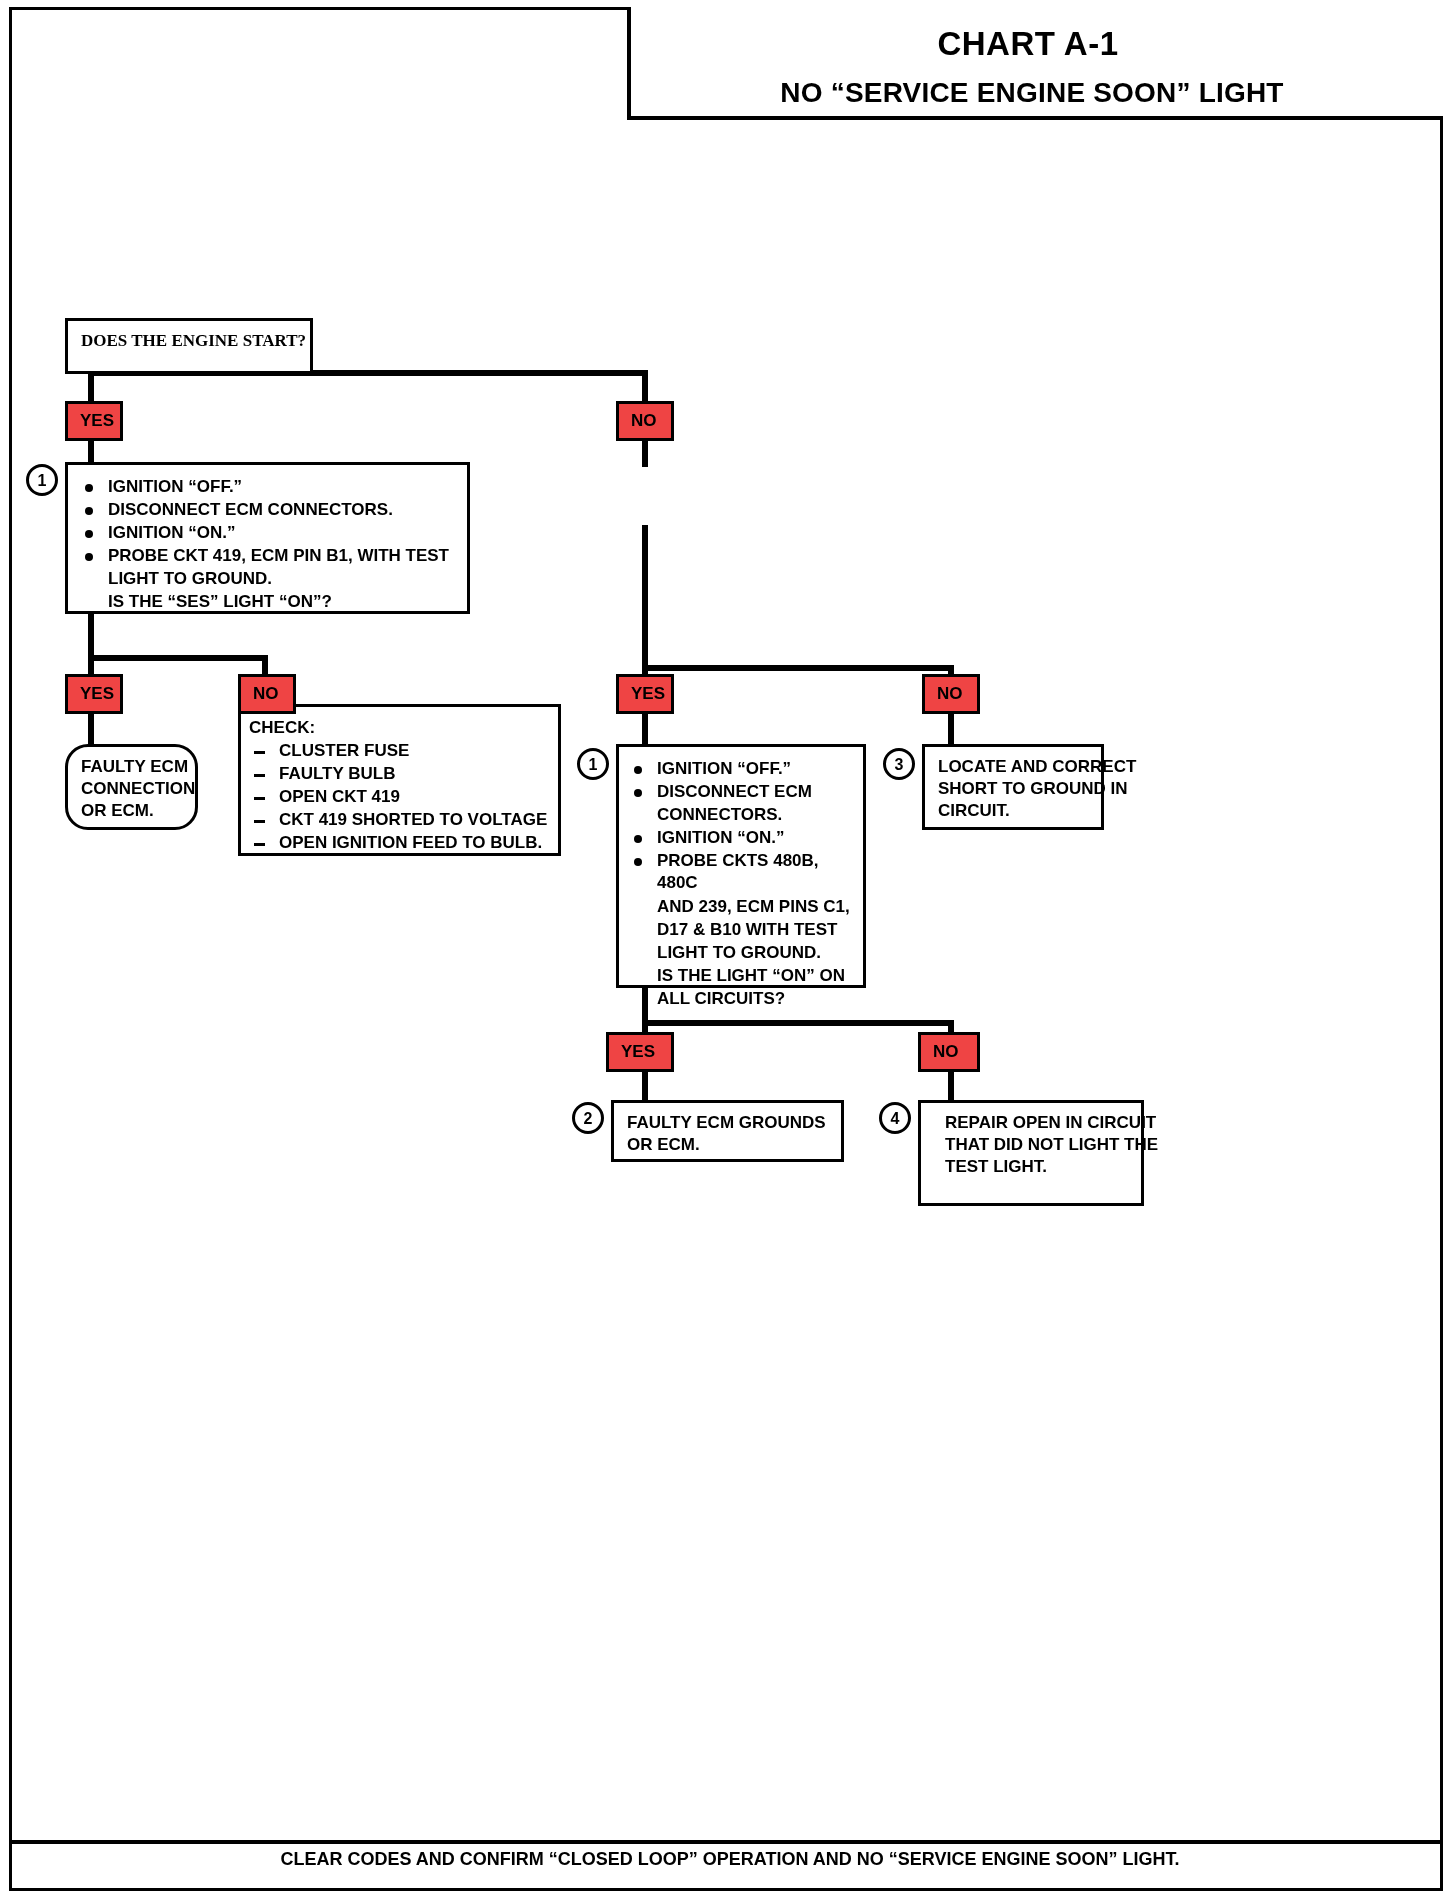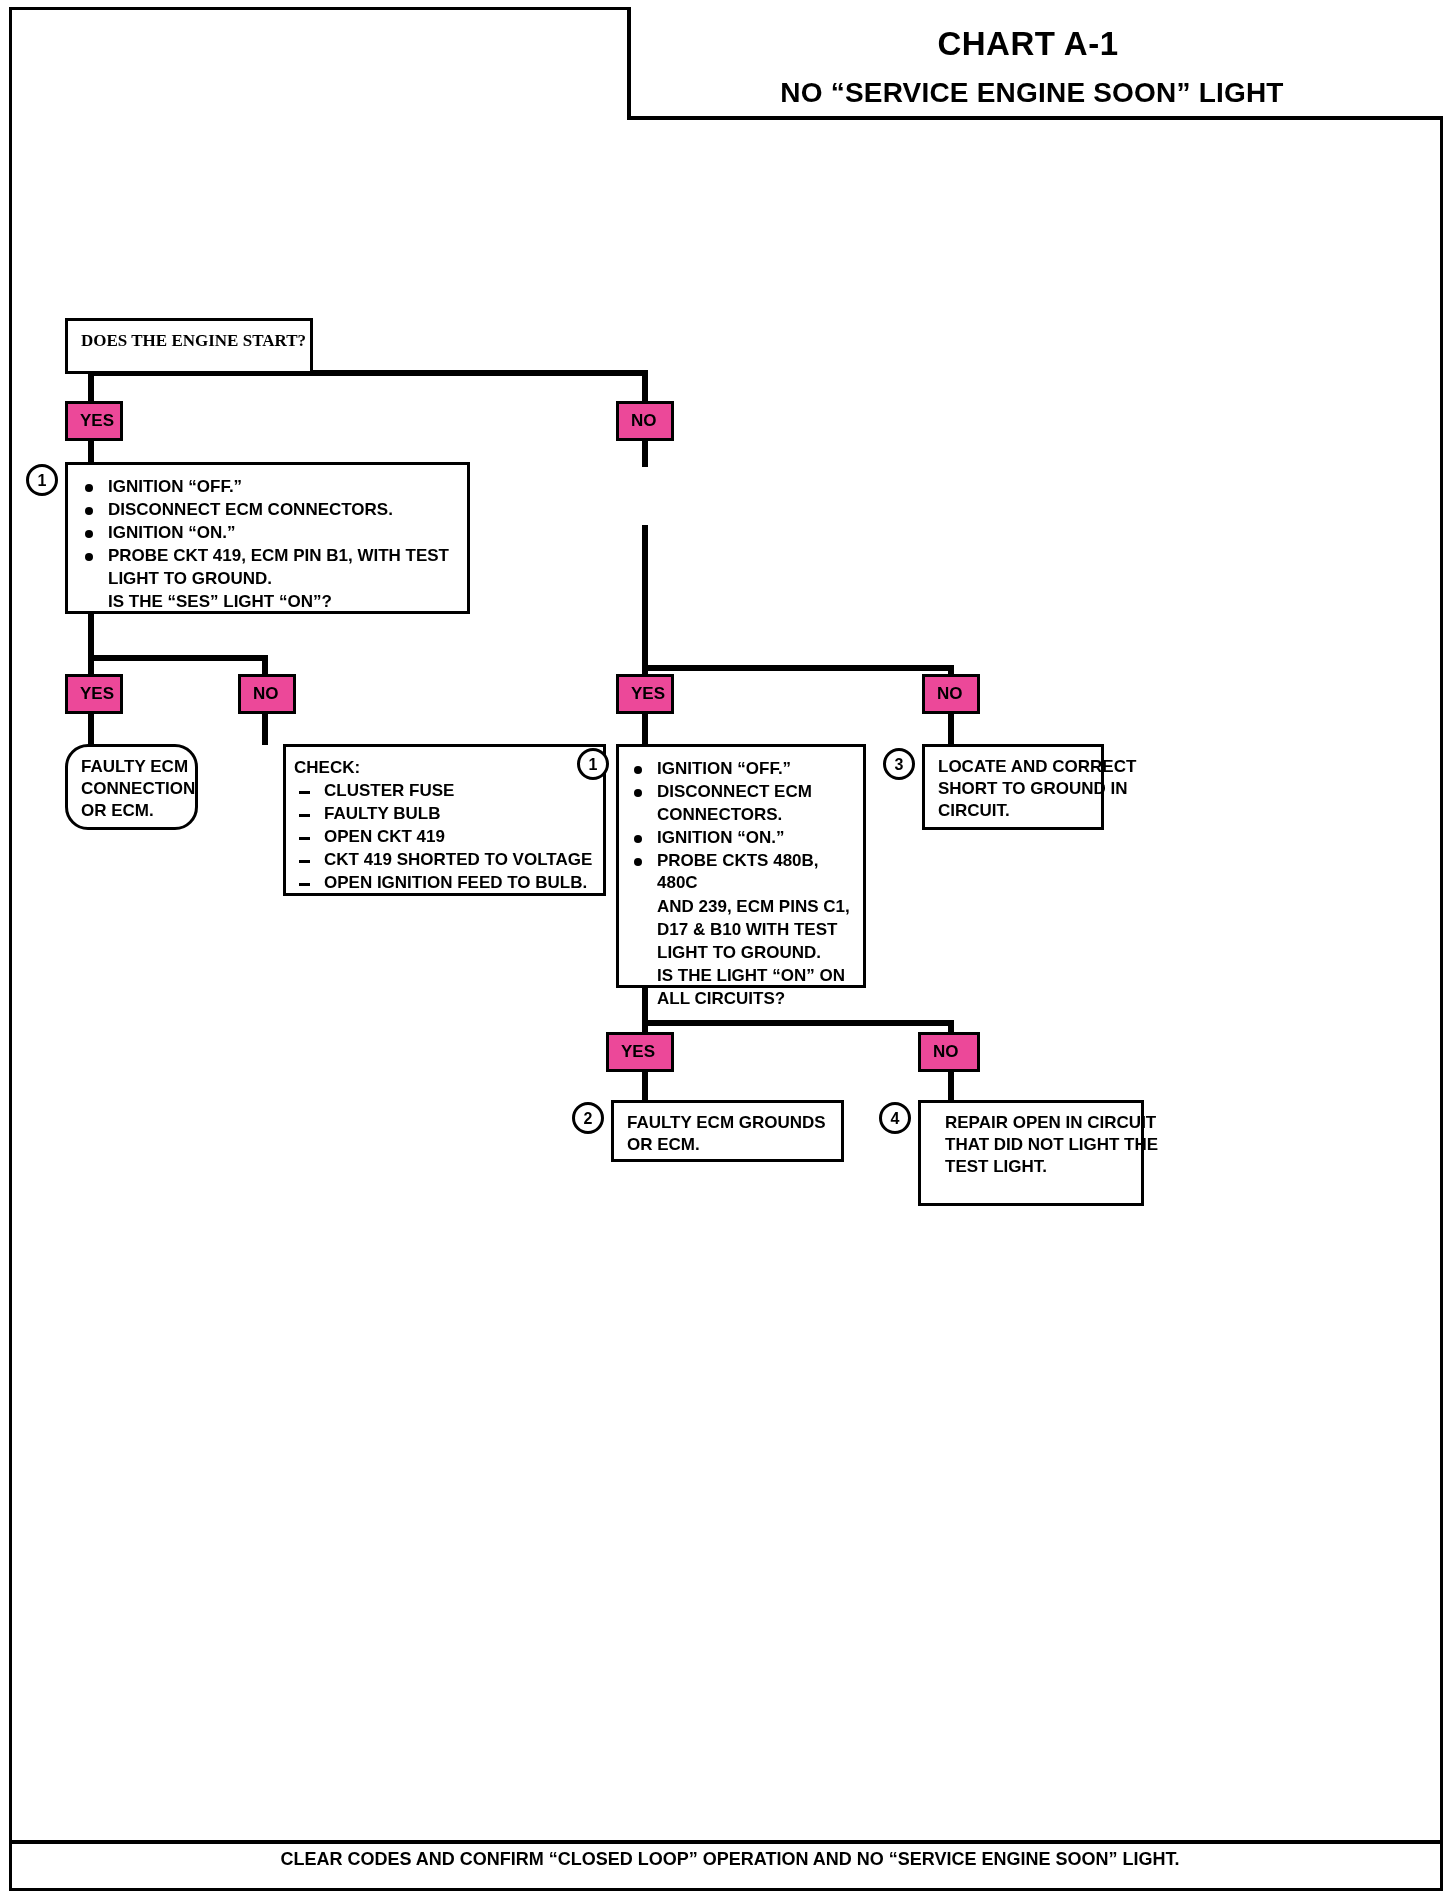--- a/index.html
+++ b/index.html
@@ -60,21 +60,21 @@
     color:#000;
     font-weight:bold;
     line-height:1.30;
     z-index:3;
   }
   
   .tag{
     position:absolute;
     box-sizing:border-box;
     border:3px solid #000;
-    background:#ec4899;
+    background:#ef4444;
     color:#000;
     font-weight:bold;
     font-size:17px;
     text-align:left;
     padding:7px 0 0 12px;
     z-index:4;
   }
   
   .qbox{
     padding:9px 12px 9px 13px;
@@ -218,21 +218,21 @@
   <div class="tag" style="left:238px; top:674px; width:58px; height:40px;">NO</div>
   <div class="tag" style="left:616px; top:674px; width:58px; height:40px;">YES</div>
   <div class="tag" style="left:922px; top:674px; width:58px; height:40px;">NO</div>
 
   <div class="node qbox" style="left:65px; top:744px; width:133px; height:86px;border-radius:23px;">
     <span class="line">FAULTY ECM</span>
     <span class="line">CONNECTION</span>
     <span class="line">OR ECM.</span>
   </div>
 
-  <div class="node" style="left:238px; top:744px; width:323px; height:152px; padding:10px 8px 8px 8px;margin-left:45px;">
+  <div class="node" style="left:238px; top:704px; width:323px; height:152px; padding:10px 8px 8px 8px;">
     <ul class="blist">
       <li class="nomark">CHECK:</li>
       <li class="dash">CLUSTER FUSE</li>
       <li class="dash">FAULTY BULB</li>
       <li class="dash">OPEN CKT 419</li>
       <li class="dash">CKT 419 SHORTED TO VOLTAGE</li>
       <li class="dash">OPEN IGNITION FEED TO BULB.</li>
     </ul>
   </div>
 

